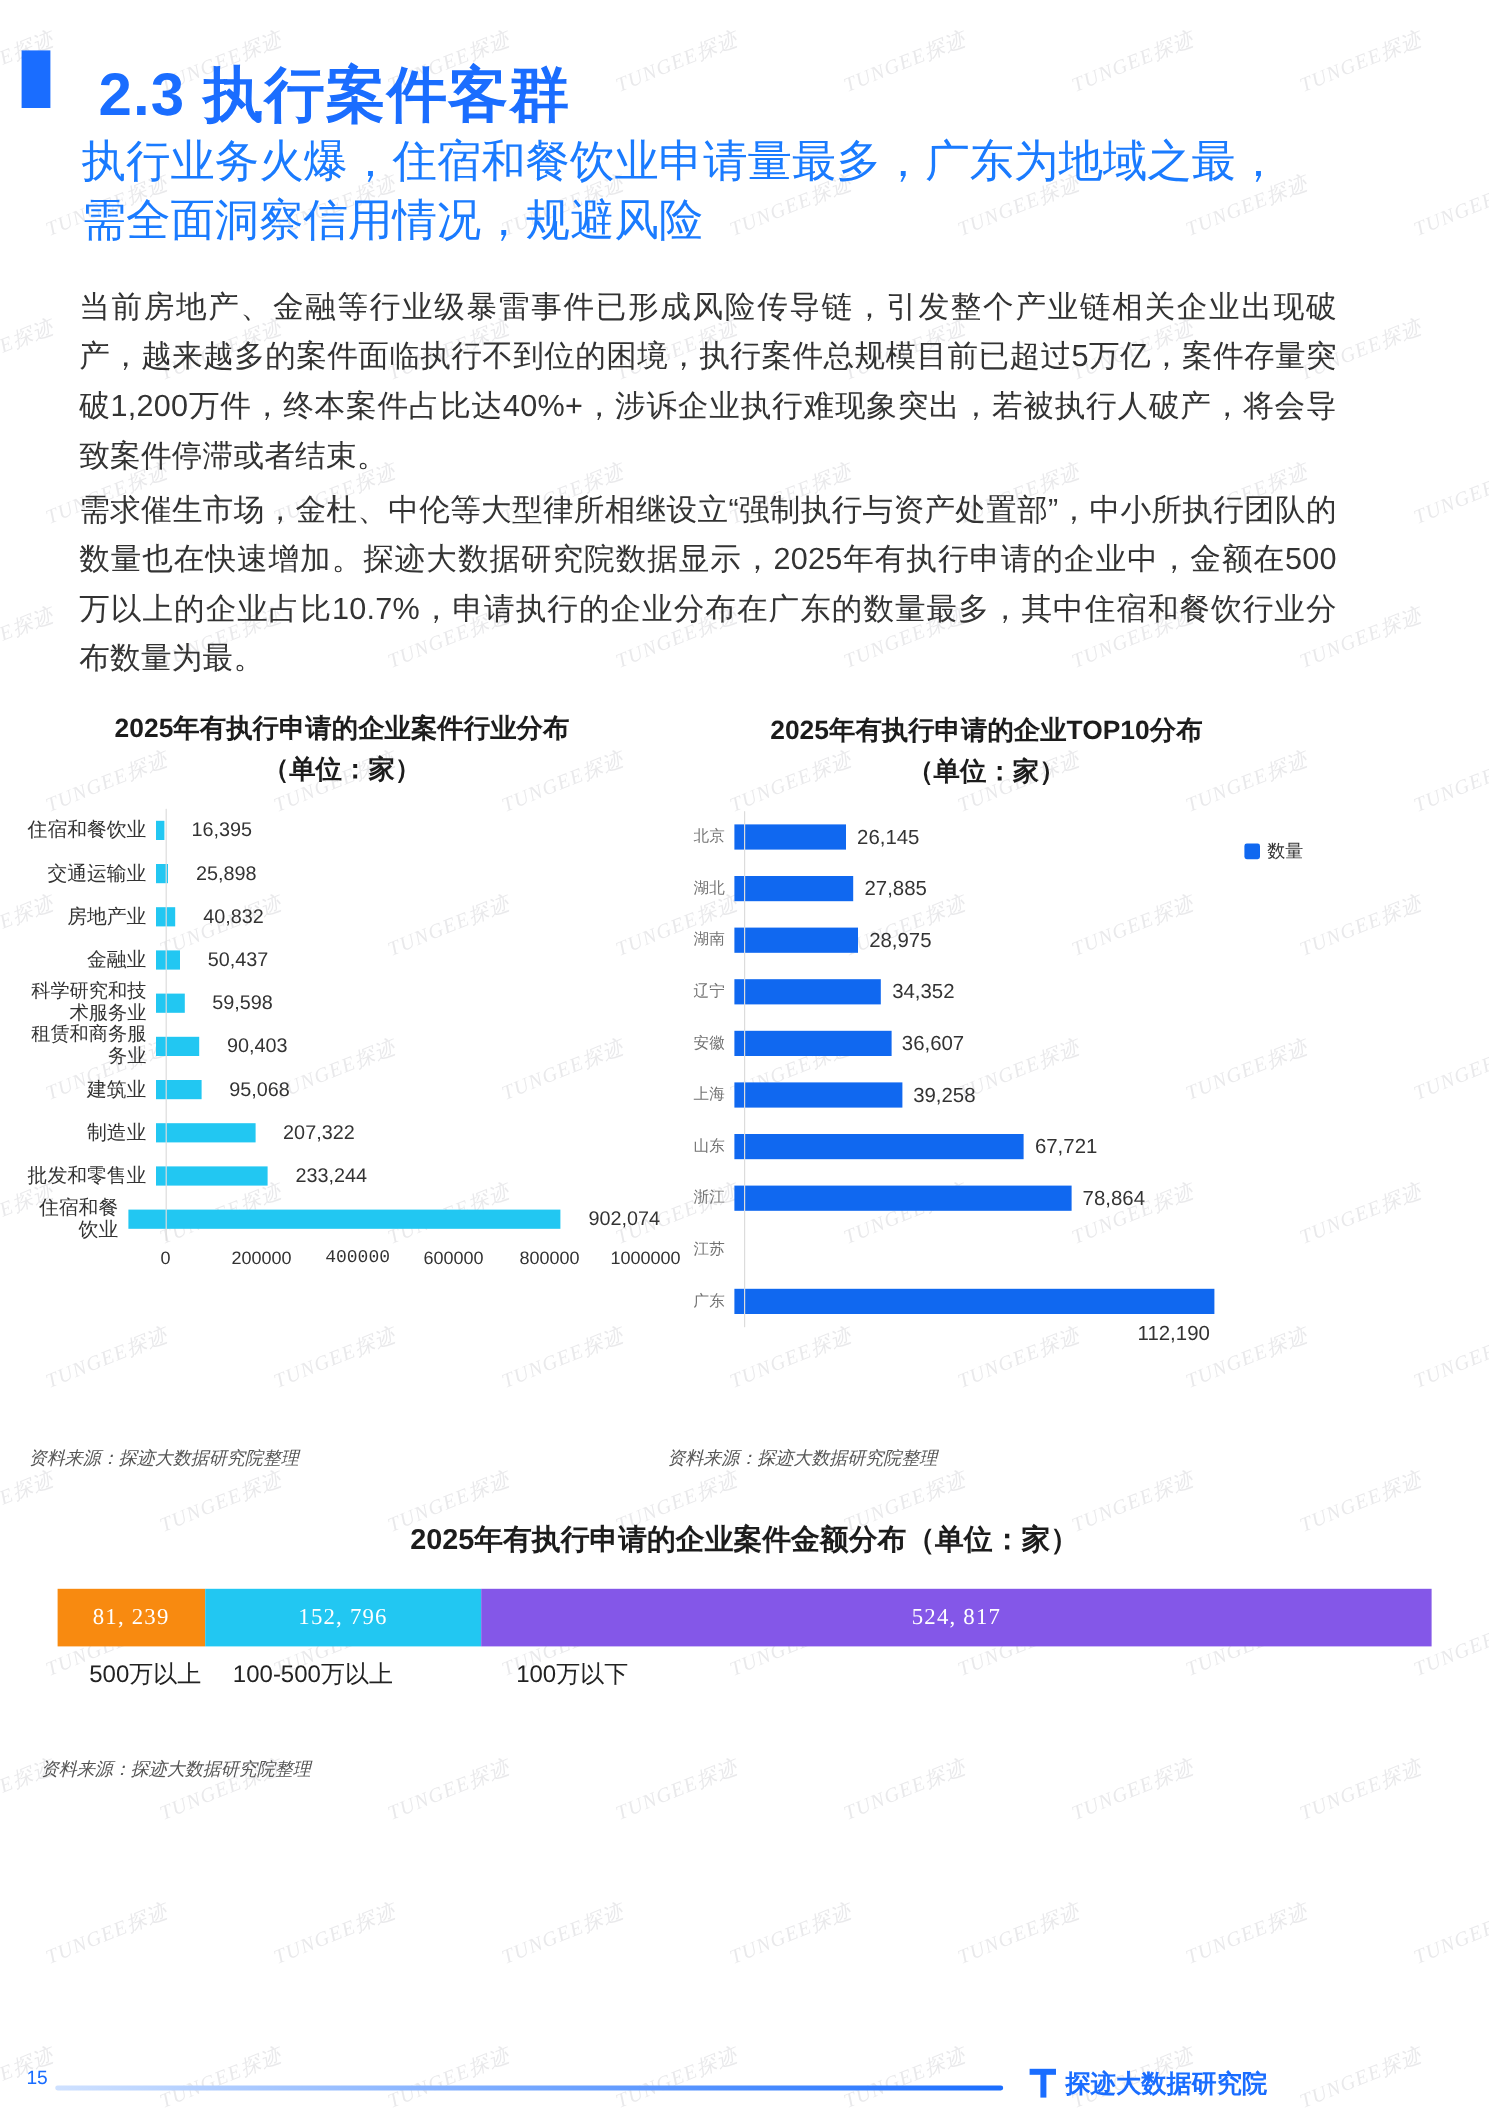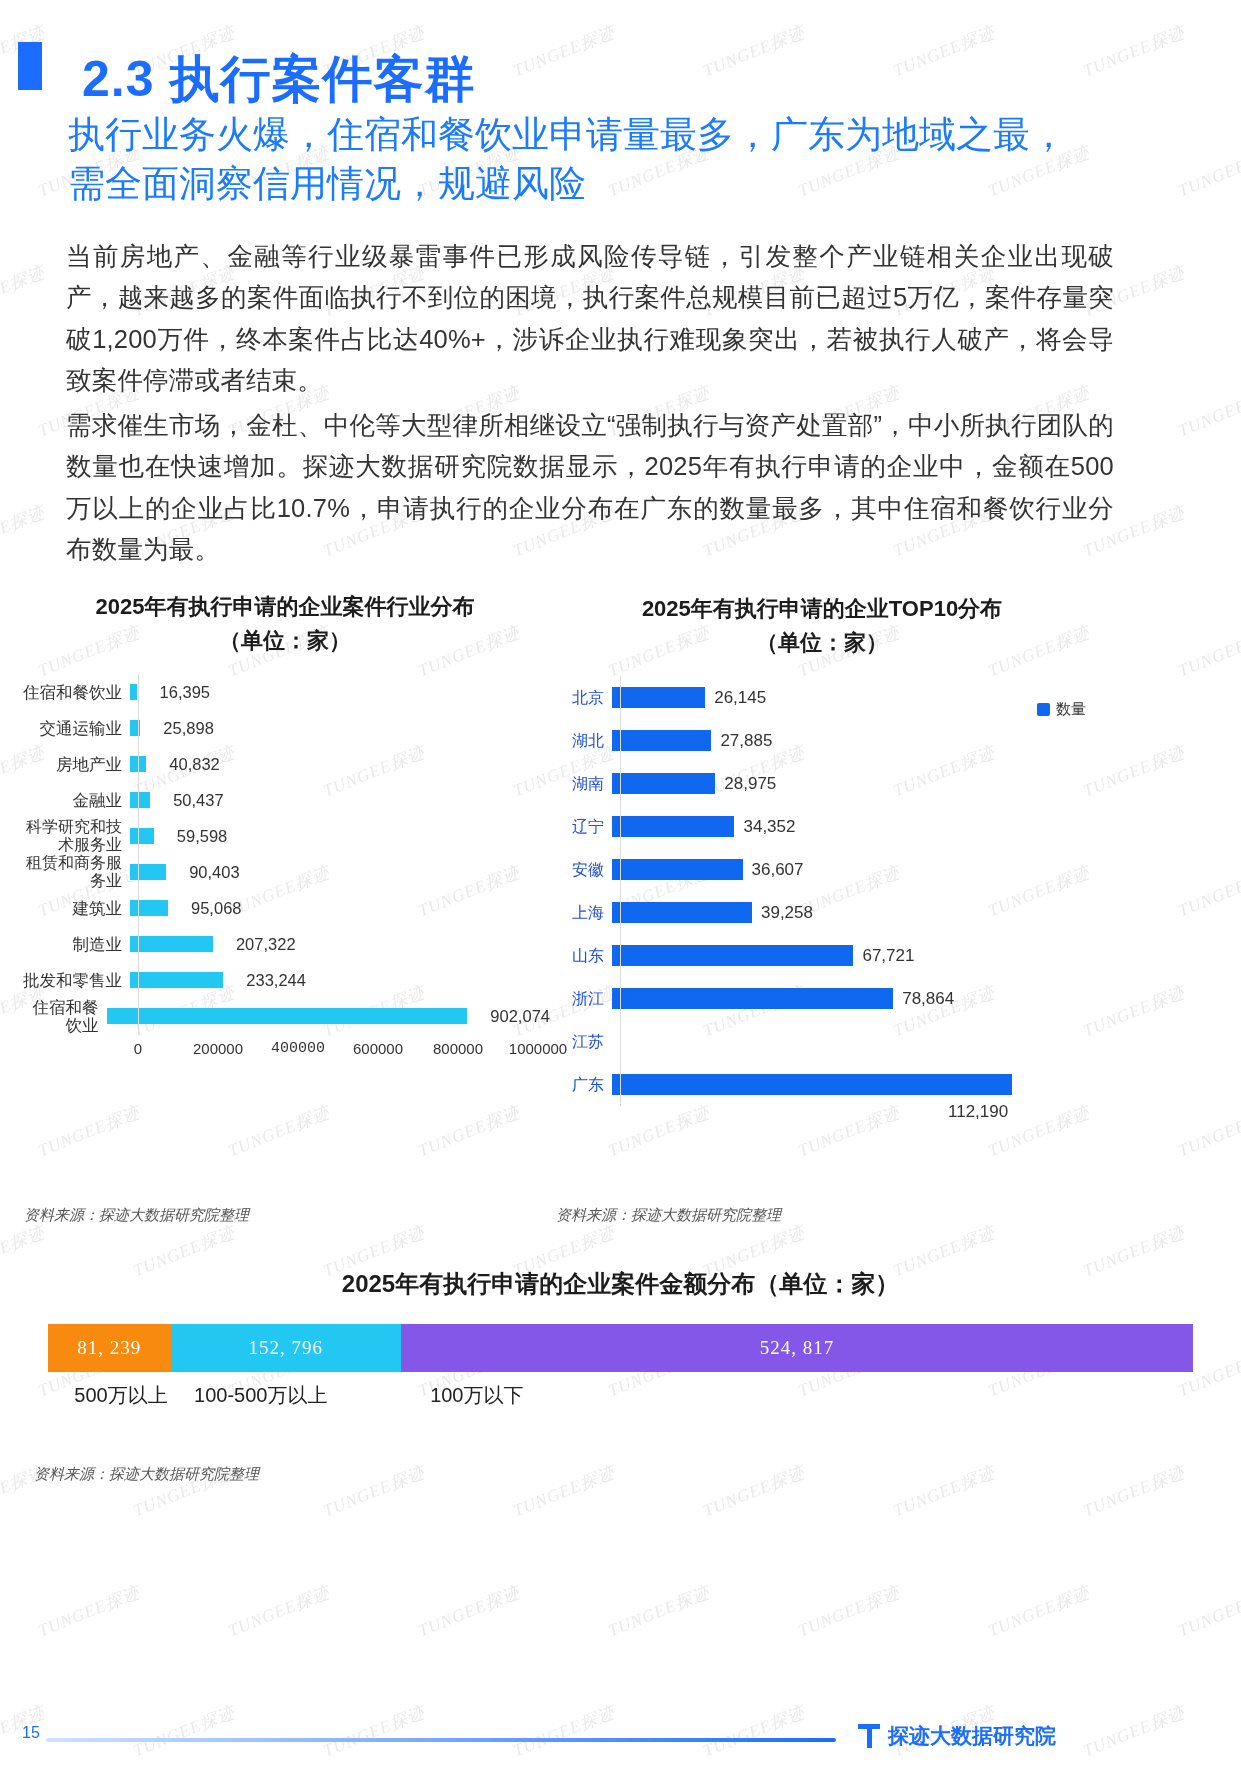--- a/index.html
+++ b/index.html
@@ -81,21 +81,21 @@
   }
   .axis-row{
     display:flex;margin-left:118px;margin-top:6px;position:relative;height:22px;
   }
   .axis-row span{
     font-size:15px;color:#333;position:absolute;transform:translateX(-50%);
   }
 
   
   #chart-right .row{height:43px;}
-  #chart-right .row .lbl{width:60px;font-size:16px;color:#1d4ed8;}
+  #chart-right .row .lbl{width:60px;font-size:13px;color:#737373;}
   #chart-right .row .bar{height:21px;background:#1068f0;}
   #chart-right .row .val{font-size:17px;color:#333;margin-left:9px;}
   #right-axis-line{
     position:absolute;left:68px;top:0;bottom:0;width:1px;background:#dcdcdc;z-index:2;
   }
   .legend{
     position:absolute;right:6px;top:108px;display:flex;align-items:center;
     font-size:15px;color:#333;
   }
   .legend .swatch{width:13px;height:13px;background:#1068f0;margin-right:6px;border-radius:2px;}

